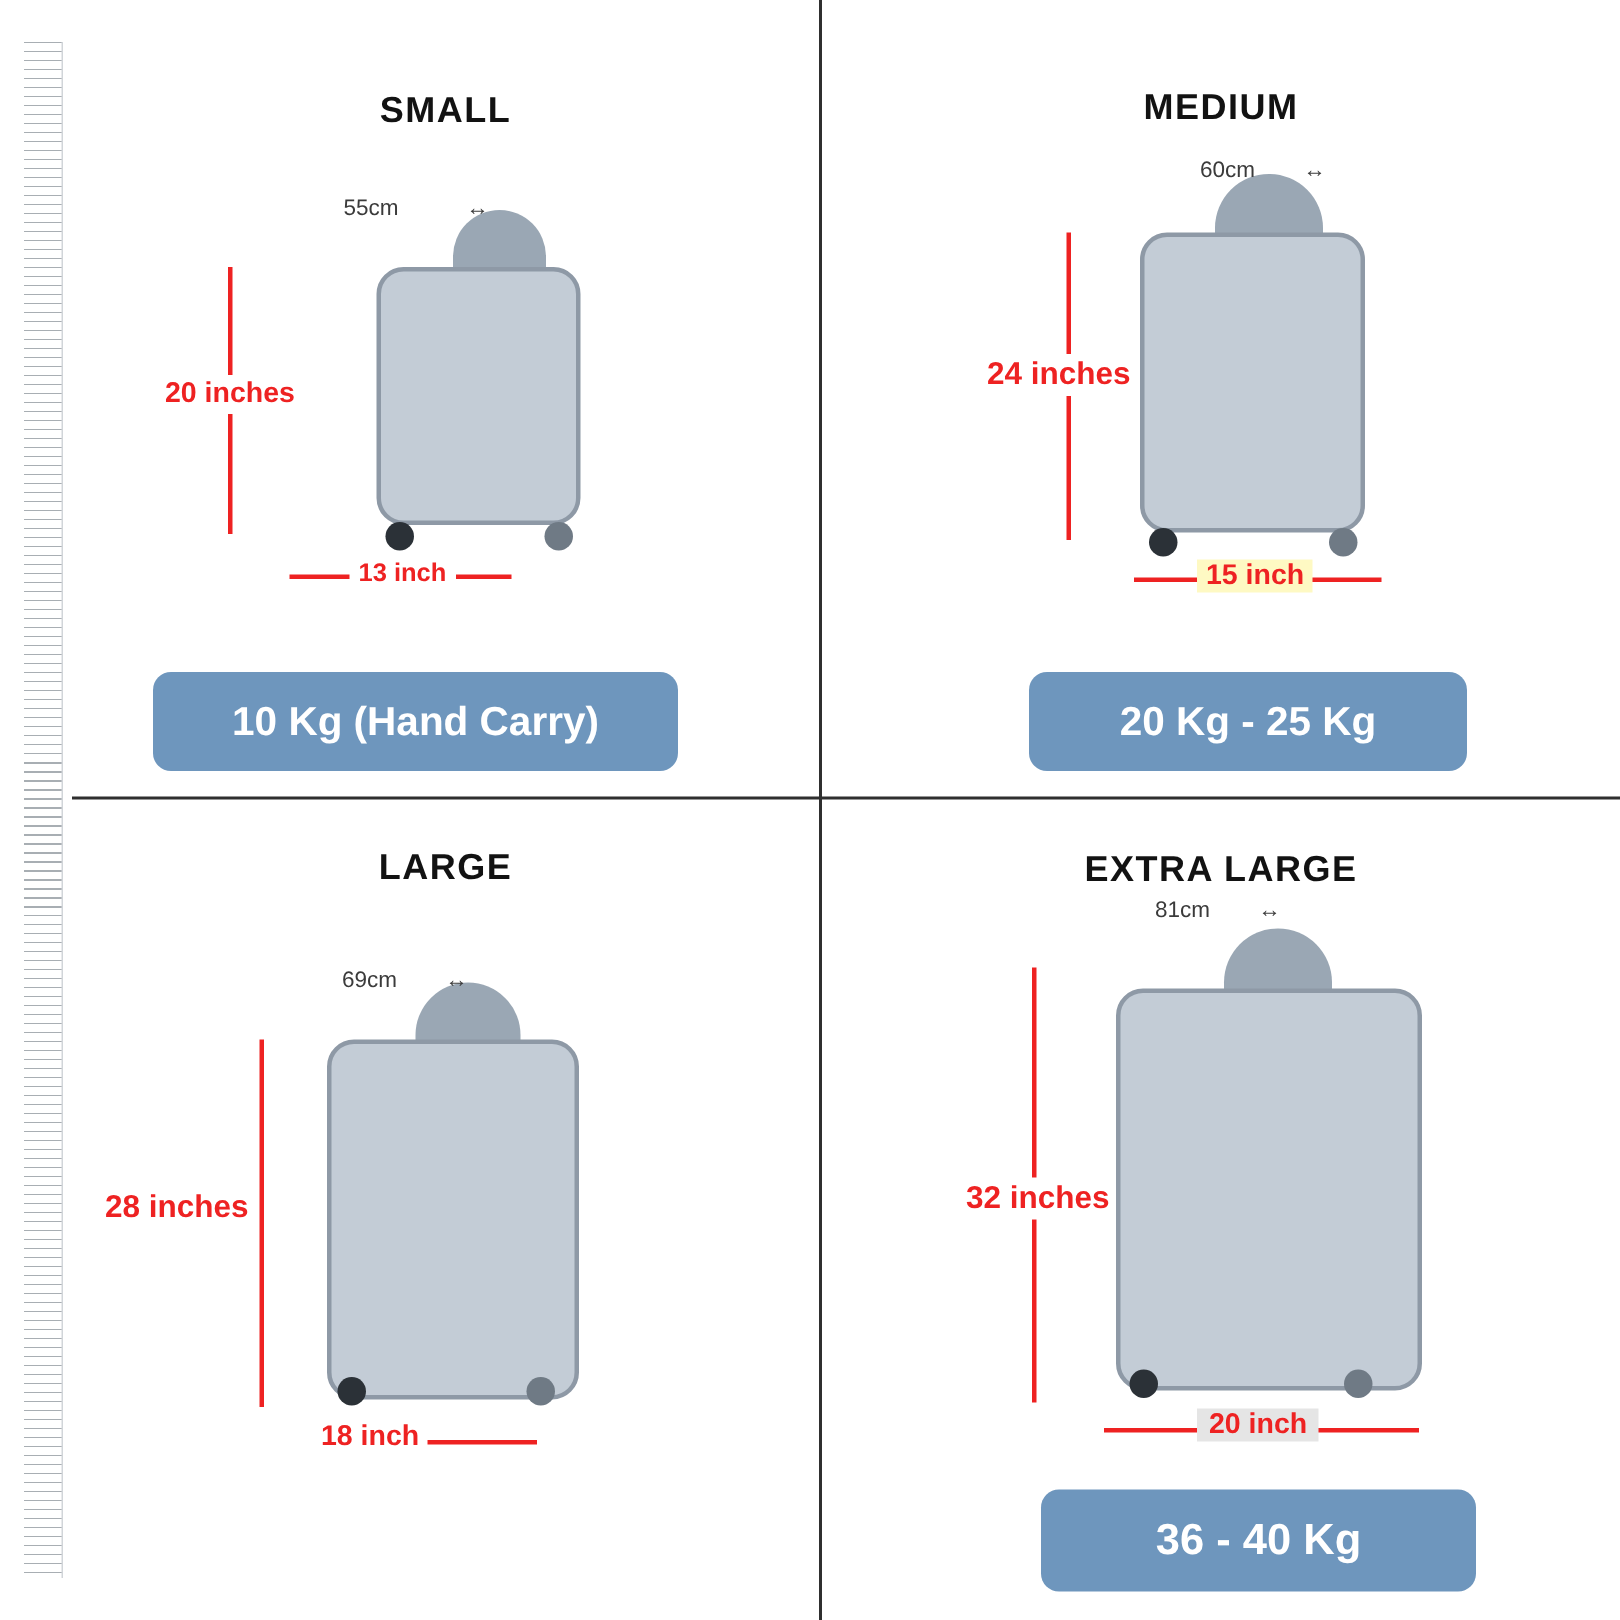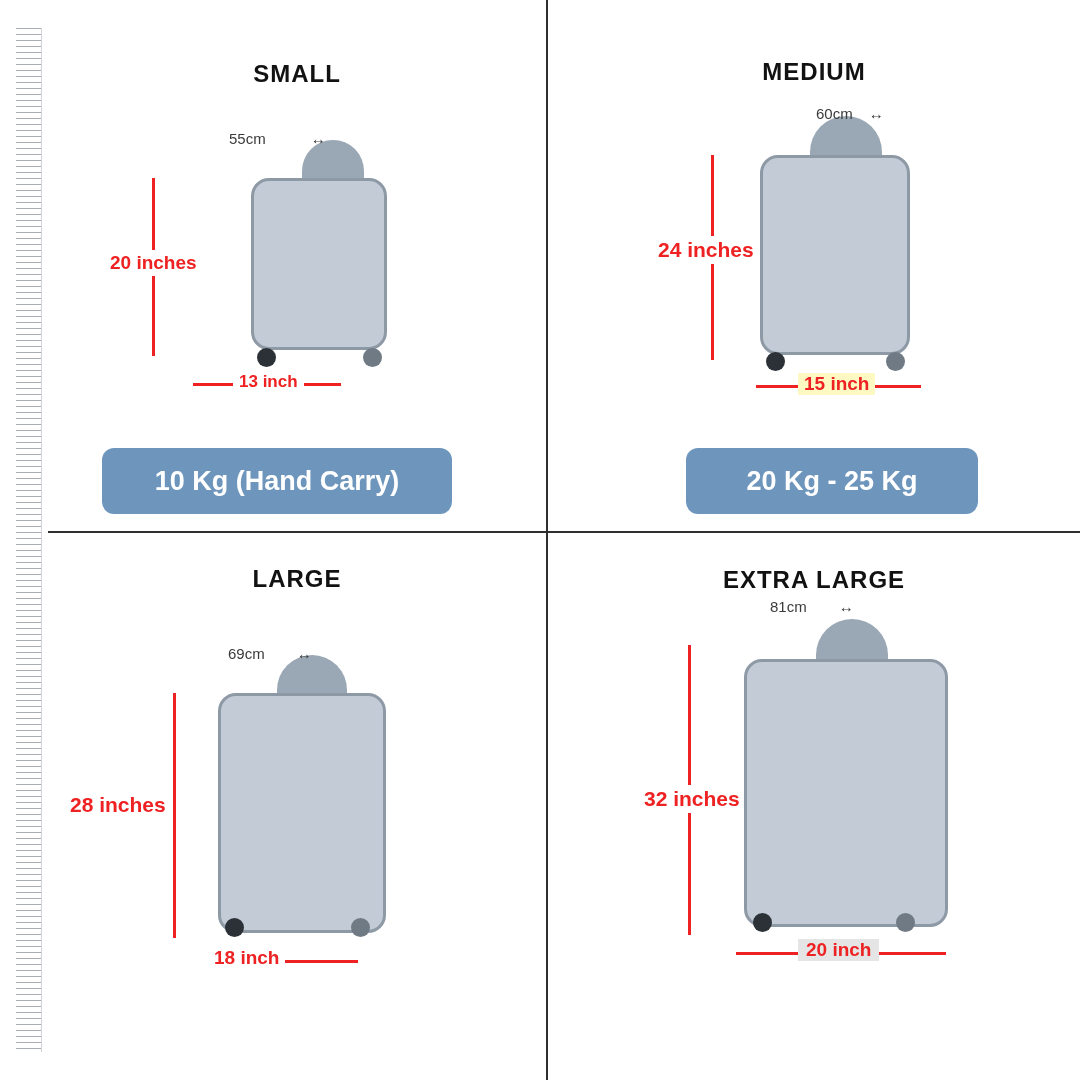--- a/index.html
+++ b/index.html
@@ -193,21 +193,21 @@
     <div class="cell cell-1">
       <div class="title">MEDIUM</div>
 
       <div class="case-wrap">
         <div class="handle" style="left:262px; top:116px; width:72px; height:44px;"></div>
         <div class="case" style="left:212px; top:155px; width:150px; height:200px;"></div>
         <div class="wheel" style="left:218px; top:352px;"></div>
         <div class="wheel light" style="left:338px; top:352px;"></div>
       </div>
 
-      <div class="cm-label" style="left:268px; top:105px;">60cm</div>
+      <div class="cm-label" style="left:252px; top:105px;">60cm</div>
       <div class="cm-label" style="left:300px; top:105px;">&nbsp;&nbsp;&nbsp;&nbsp;&nbsp;↔</div>
 
       <div class="vline" style="left:163px; top:155px; height:205px;"></div>
       <div class="red-text" style="left:106px; top:236px; font-size:21px; background:#ffffff; padding:2px 4px;">24 inches</div>
 
       <div class="hline" style="left:208px; top:385px; width:165px;"></div>
       <div class="red-text" style="left:250px; top:373px; font-size:19px; background:#fef9c3; padding:0 6px;">15 inch</div>
 
       <div class="badge" style="left:138px; top:448px; width:292px; height:66px; font-size:27px;">20 Kg - 25 Kg</div>
     </div>
@@ -245,16 +245,17 @@
 
       <div class="cm-label" style="left:222px; top:65px;">81cm</div>
       <div class="cm-label" style="left:270px; top:65px;">&nbsp;&nbsp;&nbsp;&nbsp;&nbsp;↔</div>
 
       <div class="vline" style="left:140px; top:112px; height:290px;"></div>
       <div class="red-text" style="left:92px; top:252px; font-size:21px; background:#ffffff; padding:2px 4px;">32 inches</div>
 
       <div class="hline" style="left:188px; top:419px; width:210px;"></div>
       <div class="red-text" style="left:250px; top:406px; font-size:19px; background:#e5e5e5; padding:0 8px;">20 inch</div>
 
+      <div class="badge" style="left:146px; top:460px; width:290px; height:68px; font-size:29px;">36 - 40 Kg</div>
     </div>
 
   </div>
 </div>
 
 </body></html>

